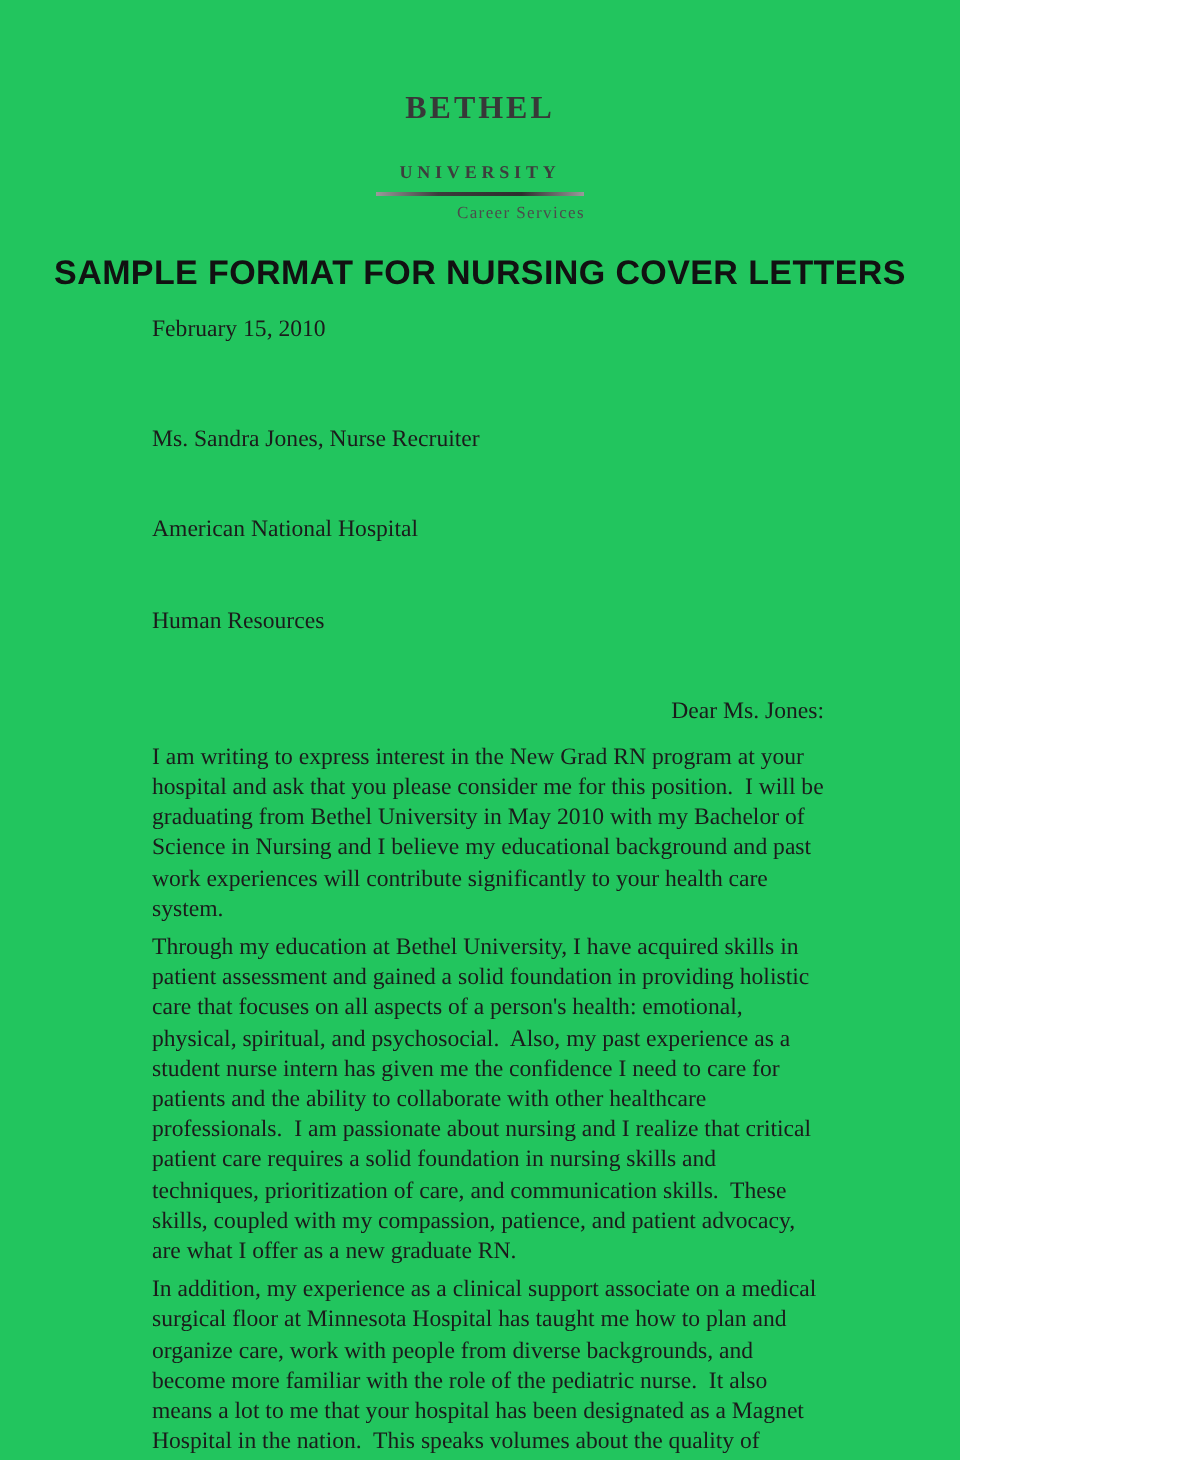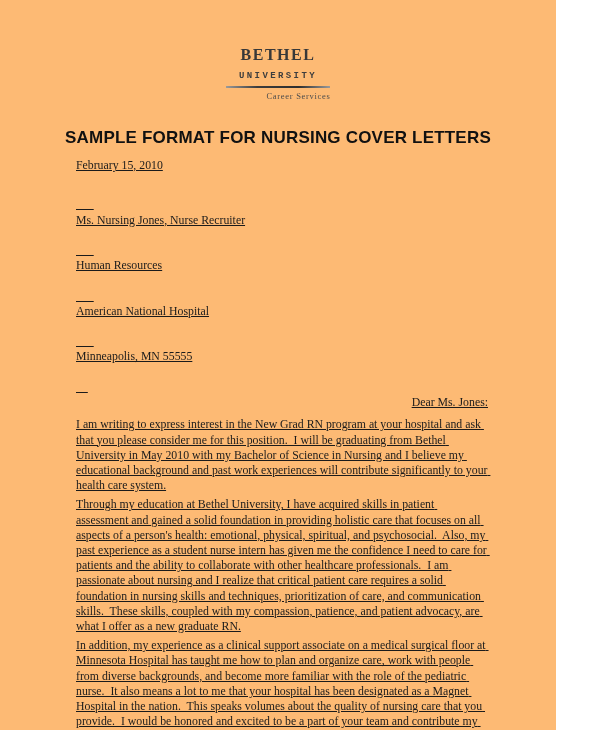--- a/index.html
+++ b/index.html
@@ -1,79 +1,79 @@
 <!DOCTYPE html>
 <html><head>
 <meta charset="utf-8">
 <style>
   html, body { margin: 0; padding: 0; background: #ffffff; }
   .sheet {
     position: relative;
-    width: 556px;
+    width: 480px;
     height: 730px;
-    background: #fdba74;
+    background: #22c55e;
     overflow: hidden;
     font-family: "Liberation Serif", serif;
     color: #1b1b1b;
   }
   
   .letterhead {
     padding-top: 47px;
     text-align: center;
     color: #3a3a3a;
   }
   .lh-name1 {
     font-family: "Liberation Serif", serif;
     font-weight: bold;
     font-size: 16px;
     line-height: 1;
     letter-spacing: 1.5px;
     color: #383838;
   }
   .lh-name2 {
-    font-family: Liberation Mono, monospace;
+    font-family: Liberation Serif, serif;
     font-weight: bold;
     font-size: 9px;
     line-height: 1;
     letter-spacing: 2.4px;
-    margin-top: 9px;
+    margin-top: 19px;
     color: #3d3d3d;
   }
   .lh-rule {
     width: 104px;
     height: 2px;
     margin: 5px auto 4px;
     background: linear-gradient(to right, #9a9a9a, #3c3c3c 30%, #2e2e2e 70%, #9a9a9a);
   }
   .lh-dept {
     font-size: 8.5px;
     line-height: 1;
     letter-spacing: 0.7px;
     color: #4c4c4c;
     padding-left: 41px;
   }
   
   .doc-title {
-    margin: 27px 0 0;
+    margin: 16px 0 0;
     text-align: center;
     font-family: "Liberation Sans", sans-serif;
     font-weight: bold;
     font-size: 17px;
     line-height: 1.15;
     letter-spacing: 0.2px;
     color: #111111;
   }
   
   .letter {
     margin: 11px 68px 0 76px;
     font-size: 11.8px;
     line-height: 15.2px;
     text-align: left;
   }
-  .letter p, .letter .block { margin: 0; white-space: pre-wrap; text-decoration: underline; }
+  .letter p, .letter .block { margin: 0; white-space: pre-wrap; }
   .date-line { margin-bottom: 9px !important; }
   .recipient { margin-bottom: 2px; }
   .salutation { margin-bottom: 7px !important; text-align: right; }
   .para { margin-bottom: 4px !important; }
 </style>
 </head>
 <body>
 
 <div class="sheet">
 
@@ -84,24 +84,23 @@
     <div class="lh-dept">Career Services</div>
   </header>
 
   <h1 class="doc-title">SAMPLE FORMAT FOR NURSING COVER LETTERS</h1>
 
   <main class="letter">
 
     <p class="date-line">February 15, 2010</p>
 
     <div class="block recipient">
-      <div>Ms. Nursing Jones, Nurse Recruiter</div>
+      <div>Ms. Sandra Jones, Nurse Recruiter</div>
+      <div>American National Hospital</div>
       <div>Human Resources</div>
-      <div>American National Hospital</div>
-      <div>Minneapolis, MN 55555</div>
     </div>
 
     <p class="salutation">Dear Ms. Jones:</p>
 
     <p class="para">I am writing to express interest in the New Grad RN program at your hospital and ask that you please consider me for this position.  I will be graduating from Bethel University in May 2010 with my Bachelor of Science in Nursing and I believe my educational background and past work experiences will contribute significantly to your health care system.</p>
 
     <p class="para">Through my education at Bethel University, I have acquired skills in patient assessment and gained a solid foundation in providing holistic care that focuses on all aspects of a person's health: emotional, physical, spiritual, and psychosocial.  Also, my past experience as a student nurse intern has given me the confidence I need to care for patients and the ability to collaborate with other healthcare professionals.  I am passionate about nursing and I realize that critical patient care requires a solid foundation in nursing skills and techniques, prioritization of care, and communication skills.  These skills, coupled with my compassion, patience, and patient advocacy, are what I offer as a new graduate RN.</p>
 
     <p class="para">In addition, my experience as a clinical support associate on a medical surgical floor at Minnesota Hospital has taught me how to plan and organize care, work with people from diverse backgrounds, and become more familiar with the role of the pediatric nurse.  It also means a lot to me that your hospital has been designated as a Magnet Hospital in the nation.  This speaks volumes about the quality of nursing care that you provide.  I would be honored and excited to be a part of your team and contribute my skills to your hospital staff and patients.  My enclosed resume will provide you with further information regarding my related work experiences.</p>
 

